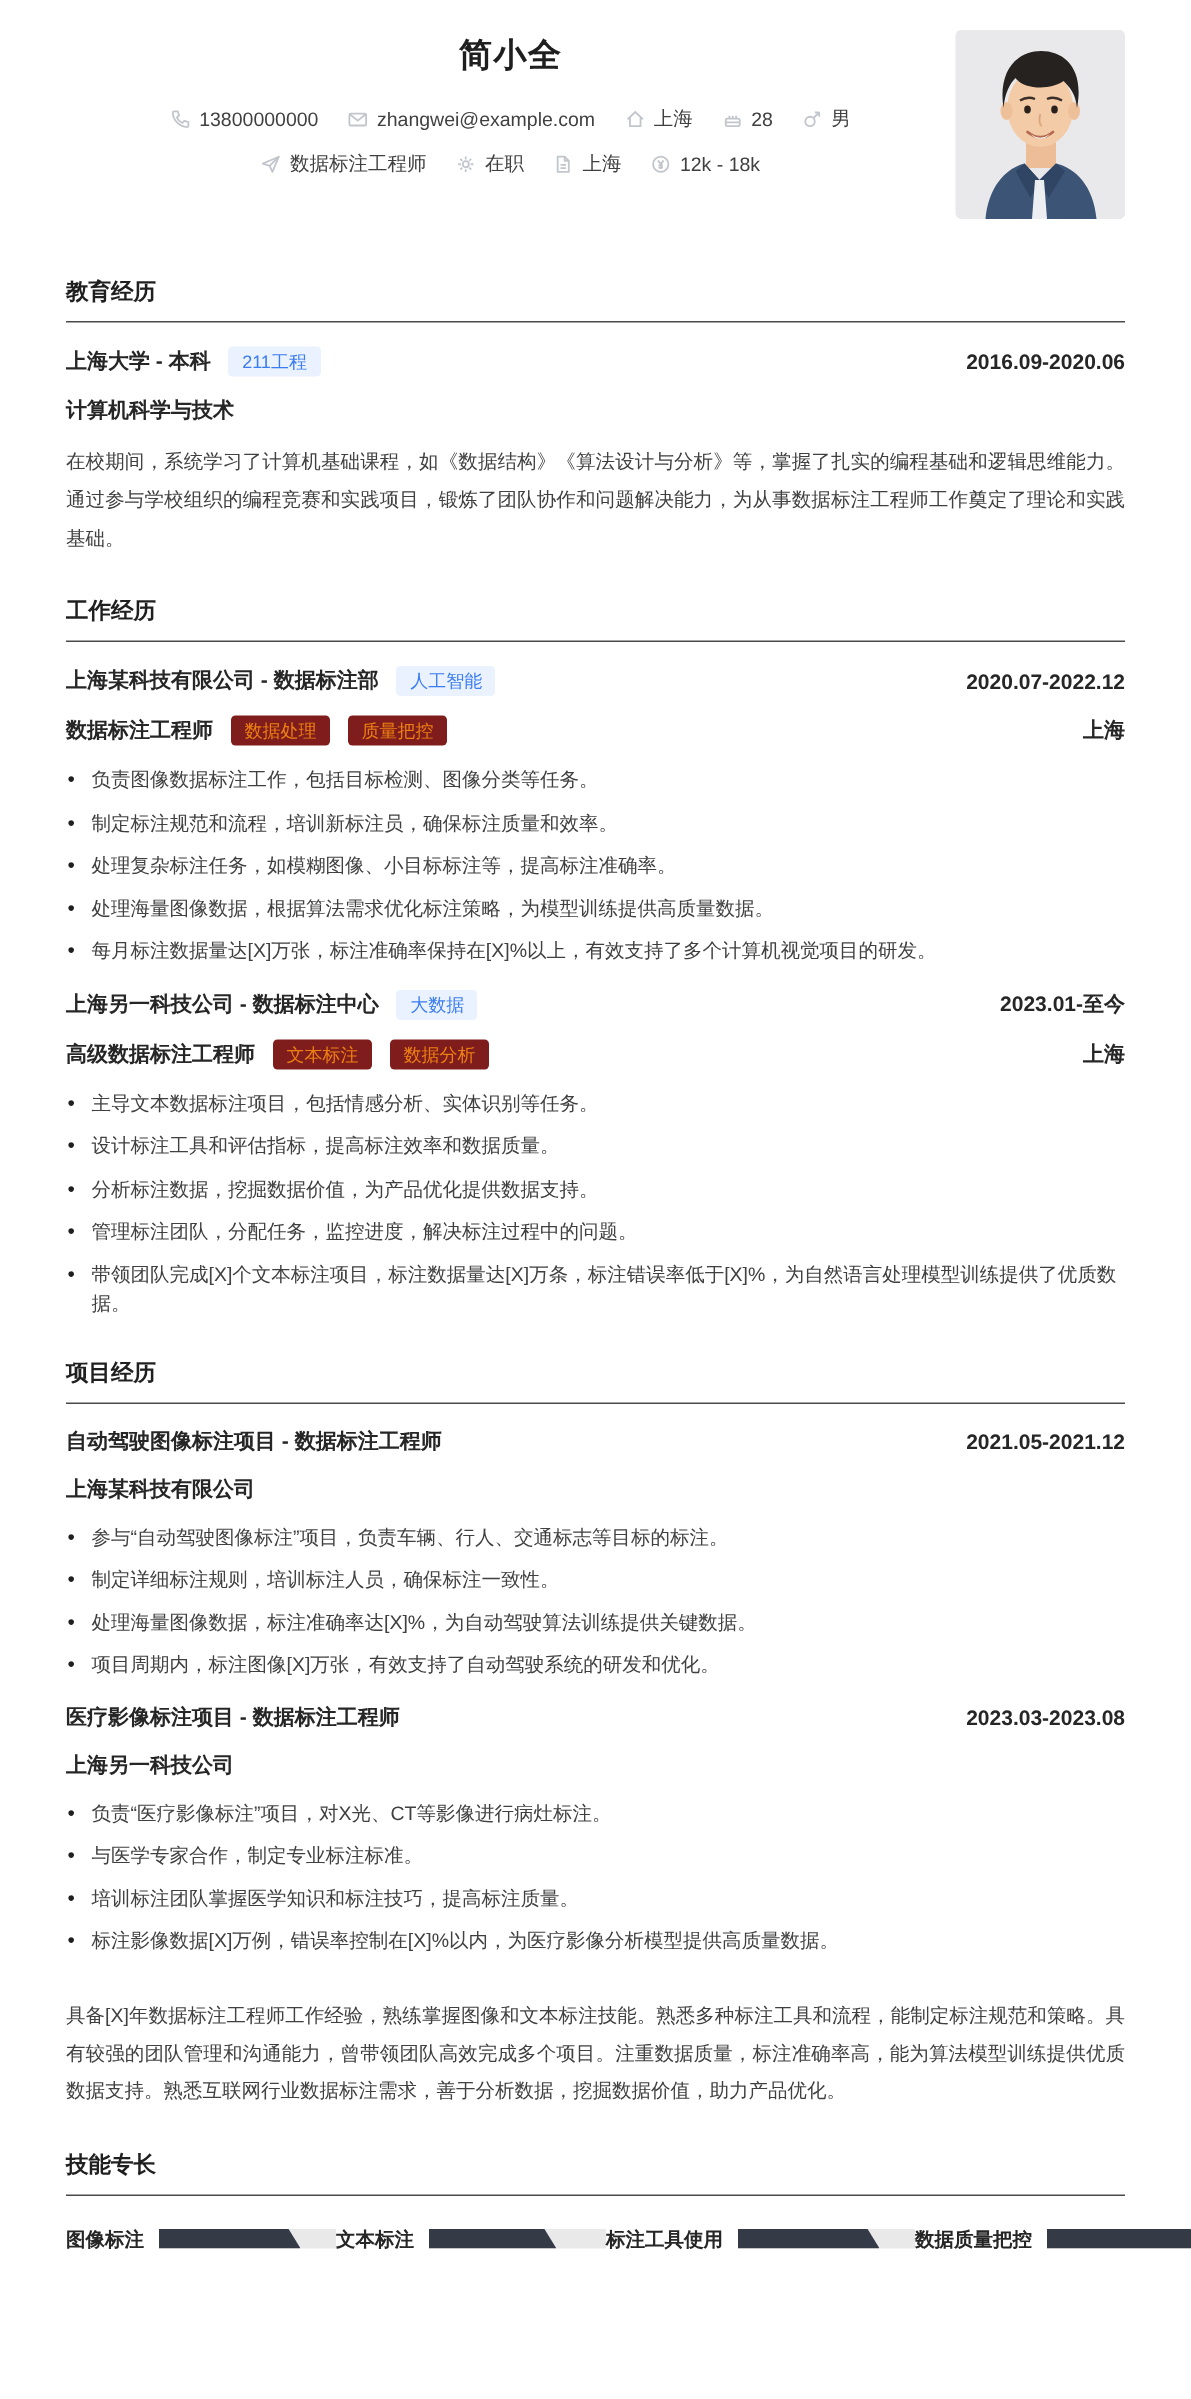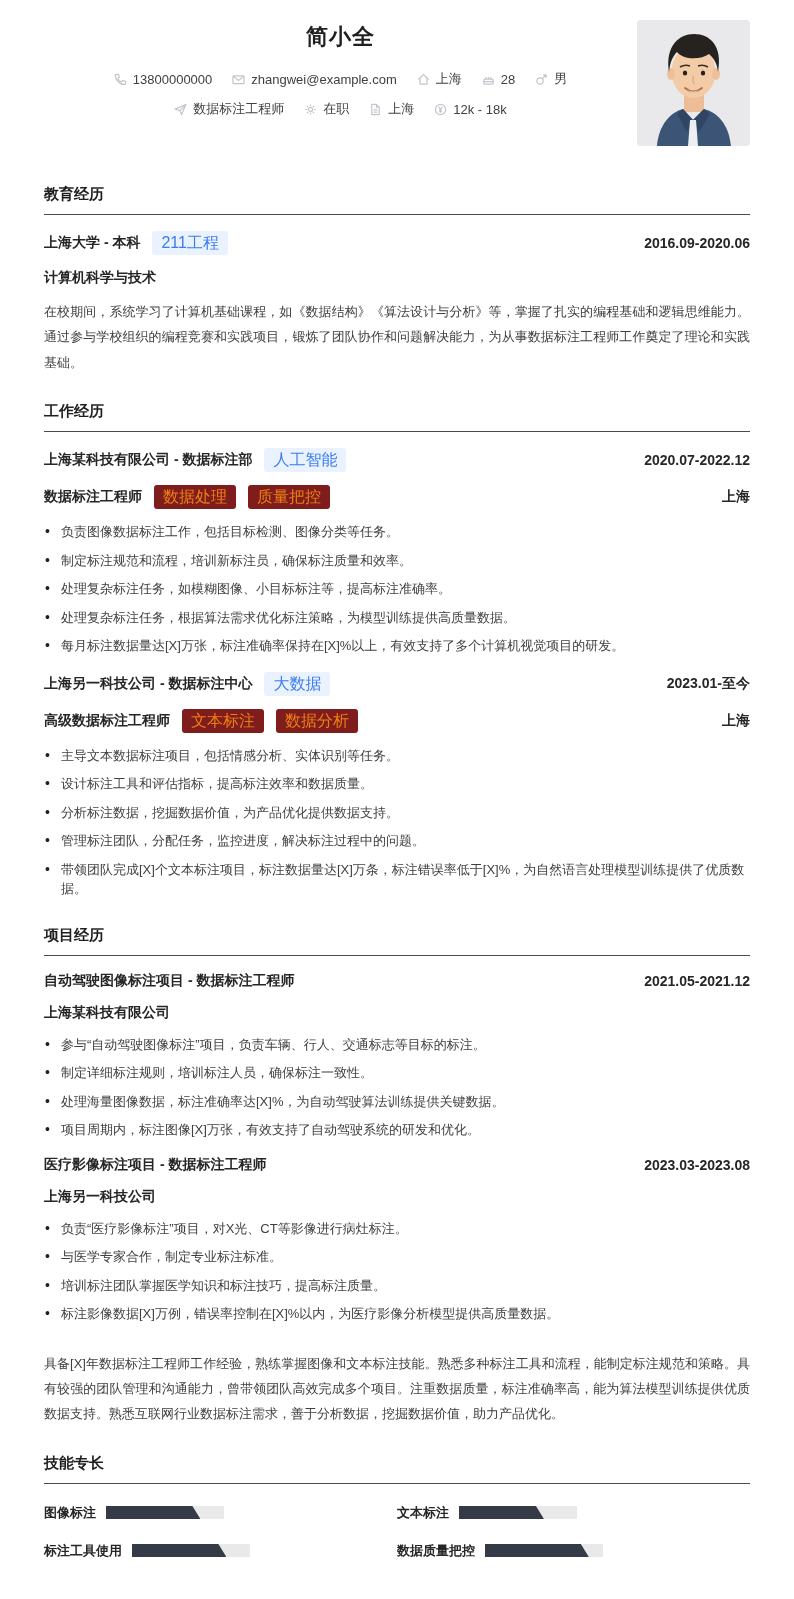--- a/index.html
+++ b/index.html
@@ -24,37 +24,37 @@
   
   .section { margin-top:27px; }
   .sec-title { font-size:15px; font-weight:700; color:#1f1f1f; padding-bottom:10px; border-bottom:1px solid #4a4a4a; margin-bottom:6px; }
 
   .entry-head { display:flex; justify-content:space-between; align-items:center; margin-top:16px; }
   .entry-left { display:flex; align-items:center; }
   .entry-title { font-size:14px; font-weight:700; color:#262626; }
   .entry-date { font-size:14px; font-weight:700; color:#262626; white-space:nowrap; }
   .entry-sub { font-size:14px; font-weight:700; color:#262626; margin-top:14px; }
 
-  .tag { display:inline-block; font-size:16px; line-height:1; padding:4px 9px; border-radius:3px; margin-left:12px; white-space:nowrap; }
+  .tag { display:inline-block; font-size:12px; line-height:1; padding:4px 9px; border-radius:3px; margin-left:12px; white-space:nowrap; }
   .tag-blue { color:#3b7cf0; background:#e9f2fe; }
   .tag-orange { color:#ee8012; background:#7f1d1d; }
 
   .para { font-size:13px; line-height:1.95; color:#404040; margin-top:12px; text-align:justify; }
 
   ul.bullets { list-style:none; margin-top:13px; }
   ul.bullets li {
     position:relative; padding-left:17px; font-size:13px; color:#404040;
     line-height:1.5; margin-bottom:9px;
   }
   ul.bullets li::before {
     content:"•"; position:absolute; left:1px; top:-1px; color:#1f1f1f; font-size:14px;
   }
 
   
-  .skills-grid { display:grid; grid-template-columns:1fr 1fr; row-gap:20px; margin-top:20px; }
+  .skills-grid { display:grid; grid-template-columns:1fr 1fr 1fr 1fr; row-gap:20px; margin-top:20px; }
   .skill { display:flex; align-items:center; }
   .skill-label { font-size:13px; color:#262626; font-weight:700; white-space:nowrap; }
   .skill-bar { width:118px; height:13px; background:#e9e9e9; margin-left:10px; }
   .skill-fill { height:100%; background:#343a46; clip-path:polygon(0 0, calc(100% - 8px) 0, 100% 100%, 0 100%); }
 </style>
 </head>
 <body>
 
 <div class="page">
 
@@ -209,21 +209,21 @@
           <span class="entry-title">数据标注工程师</span>
           <span class="tag tag-orange">数据处理</span>
           <span class="tag tag-orange">质量把控</span>
         </div>
         <span class="entry-date">上海</span>
       </div>
       <ul class="bullets">
         <li>负责图像数据标注工作，包括目标检测、图像分类等任务。</li>
         <li>制定标注规范和流程，培训新标注员，确保标注质量和效率。</li>
         <li>处理复杂标注任务，如模糊图像、小目标标注等，提高标注准确率。</li>
-        <li>处理复杂标注任务，根据算法需求优化标注策略，为模型训练提供高质量数据。</li>
+        <li>处理海量图像数据，根据算法需求优化标注策略，为模型训练提供高质量数据。</li>
         <li>每月标注数据量达[X]万张，标注准确率保持在[X]%以上，有效支持了多个计算机视觉项目的研发。</li>
       </ul>
     </div>
 
     <div style="margin-top:4px;">
       <div class="entry-head">
         <div class="entry-left">
           <span class="entry-title">上海另一科技公司 - 数据标注中心</span>
           <span class="tag tag-blue">大数据</span>
         </div>

